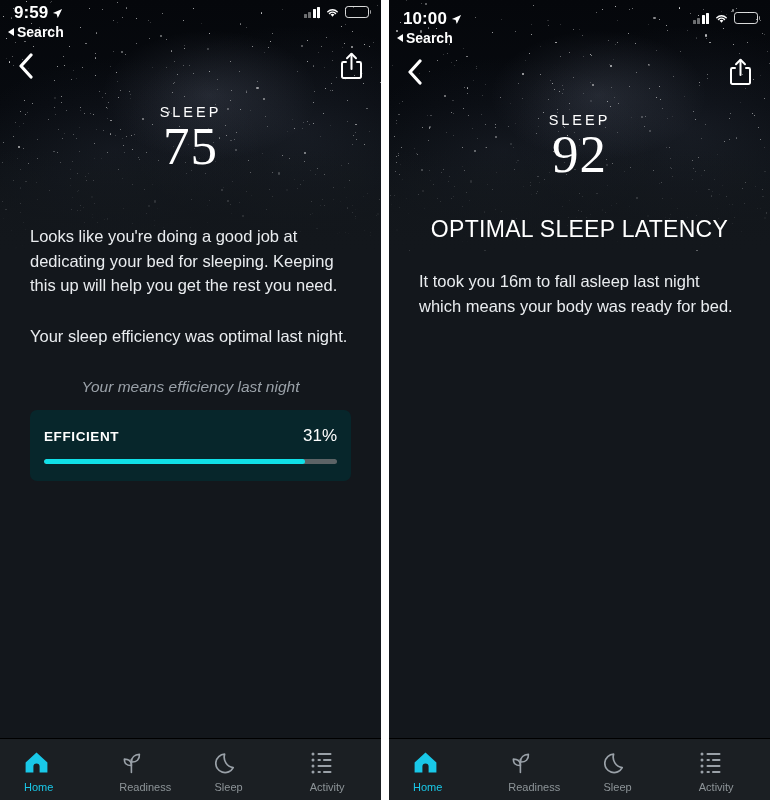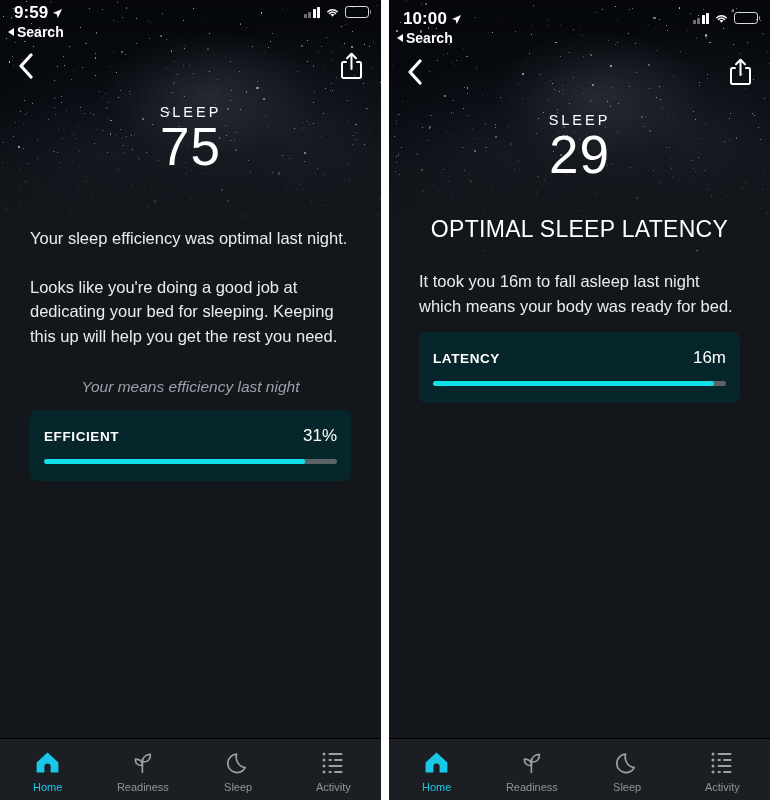--- a/index.html
+++ b/index.html
@@ -109,21 +109,21 @@
     position:absolute; left:0; right:0; top:104px; z-index:6; text-align:center;
   }
   .phone.right .score-wrap { top:112px; }
   .score-label {
     font-size:14.5px; letter-spacing:3px; color:#ffffff;
     font-weight:normal;
   }
   .score-value {
     font-size:53px; line-height:1.08; color:#ffffff;
     font-weight:300; letter-spacing:1px;
-    font-family:Liberation Sans, sans-serif;
+    font-family:Liberation Serif, serif;
     margin-top:-2px;
   }
 
   
   .content {
     position:absolute; left:0; right:0; top:200px; bottom:62px; z-index:6;
     padding:0 30px;
   }
   .phone.right .content { top:208px; }
   .headline {
@@ -162,22 +162,22 @@
   .fill { height:100%; background:#10e0e8; border-radius:3px; }
 
   
   .tabbar {
     position:absolute; left:0; right:0; bottom:0; height:62px;
     background:#1b1f23; z-index:7;
     display:flex; border-top:1px solid #000;
   }
   .tab {
     flex:1; display:flex; flex-direction:column;
-    align-items:center; justify-content:center; gap:5px;
-    cursor:pointer; padding-top:3px;
+    align-items:flex-start; justify-content:center; gap:5px;
+    cursor:pointer; padding-top:3px;padding-left:24px;
   }
   .tab .ticon { height:26px; display:flex; align-items:center; justify-content:center; }
   .tab .tlabel { font-size:11px; color:#8d9498; }
   .tab.active .tlabel { color:#19c8e8; }
 </style>
 </head>
 <body>
 
 <div class="screens">
 
@@ -651,22 +651,22 @@
         </svg>
       </div>
     </div>
 
     <div class="score-wrap">
       <div class="score-label">SLEEP</div>
       <div class="score-value">75</div>
     </div>
 
     <div class="content">
+      <div class="para second">Looks like you're doing a good job at dedicating your bed for sleeping. Keeping this up will help you get the rest you need.</div>
       <div class="para">Your sleep efficiency was optimal last night.</div>
-      <div class="para second">Looks like you're doing a good job at dedicating your bed for sleeping. Keeping this up will help you get the rest you need.</div>
       <div class="caption">Your means efficiency last night</div>
       <div class="card">
         <div class="card-top">
           <span class="card-label">EFFICIENT</span>
           <span class="card-value">31%</span>
         </div>
         <div class="track">
           <div class="fill" style="width: 89%;"></div>
         </div>
       </div>
@@ -1187,35 +1187,26 @@
         <svg width="23" height="28" viewBox="0 0 23 28">
           <path d="M6 10 H3.4 A1.4 1.4 0 0 0 2 11.4 V24.6 A1.4 1.4 0 0 0 3.4 26 H19.6 A1.4 1.4 0 0 0 21 24.6 V11.4 A1.4 1.4 0 0 0 19.6 10 H17" stroke="#fff" stroke-width="2" fill="none" stroke-linecap="round" stroke-linejoin="round"></path>
           <path d="M11.5 2 V17" stroke="#fff" stroke-width="2" fill="none" stroke-linecap="round"></path>
           <path d="M7 6.3 L11.5 1.8 L16 6.3" stroke="#fff" stroke-width="2" fill="none" stroke-linecap="round" stroke-linejoin="round"></path>
         </svg>
       </div>
     </div>
 
     <div class="score-wrap">
       <div class="score-label">SLEEP</div>
-      <div class="score-value">29</div>
+      <div class="score-value">92</div>
     </div>
 
     <div class="content">
       <div class="headline">OPTIMAL SLEEP LATENCY</div>
       <div class="para">It took you 16m to fall asleep last night which means your body was ready for bed.</div>
-      <div class="card">
-        <div class="card-top">
-          <span class="card-label">LATENCY</span>
-          <span class="card-value">16m</span>
-        </div>
-        <div class="track">
-          <div class="fill" style="width: 96%;"></div>
-        </div>
-      </div>
     </div>
 
     <div class="tabbar">
       <div class="tab active">
         <span class="ticon">
           <svg width="25" height="23" viewBox="0 0 25 23">
             <path d="M12.5 1.6 L23.4 11.6 V21.6 H15.6 V15.5 A3.1 3.1 0 0 0 9.4 15.5 V21.6 H1.6 V11.6 Z" fill="#19c8e8"></path>
           </svg>
         </span>
         <span class="tlabel">Home</span>

